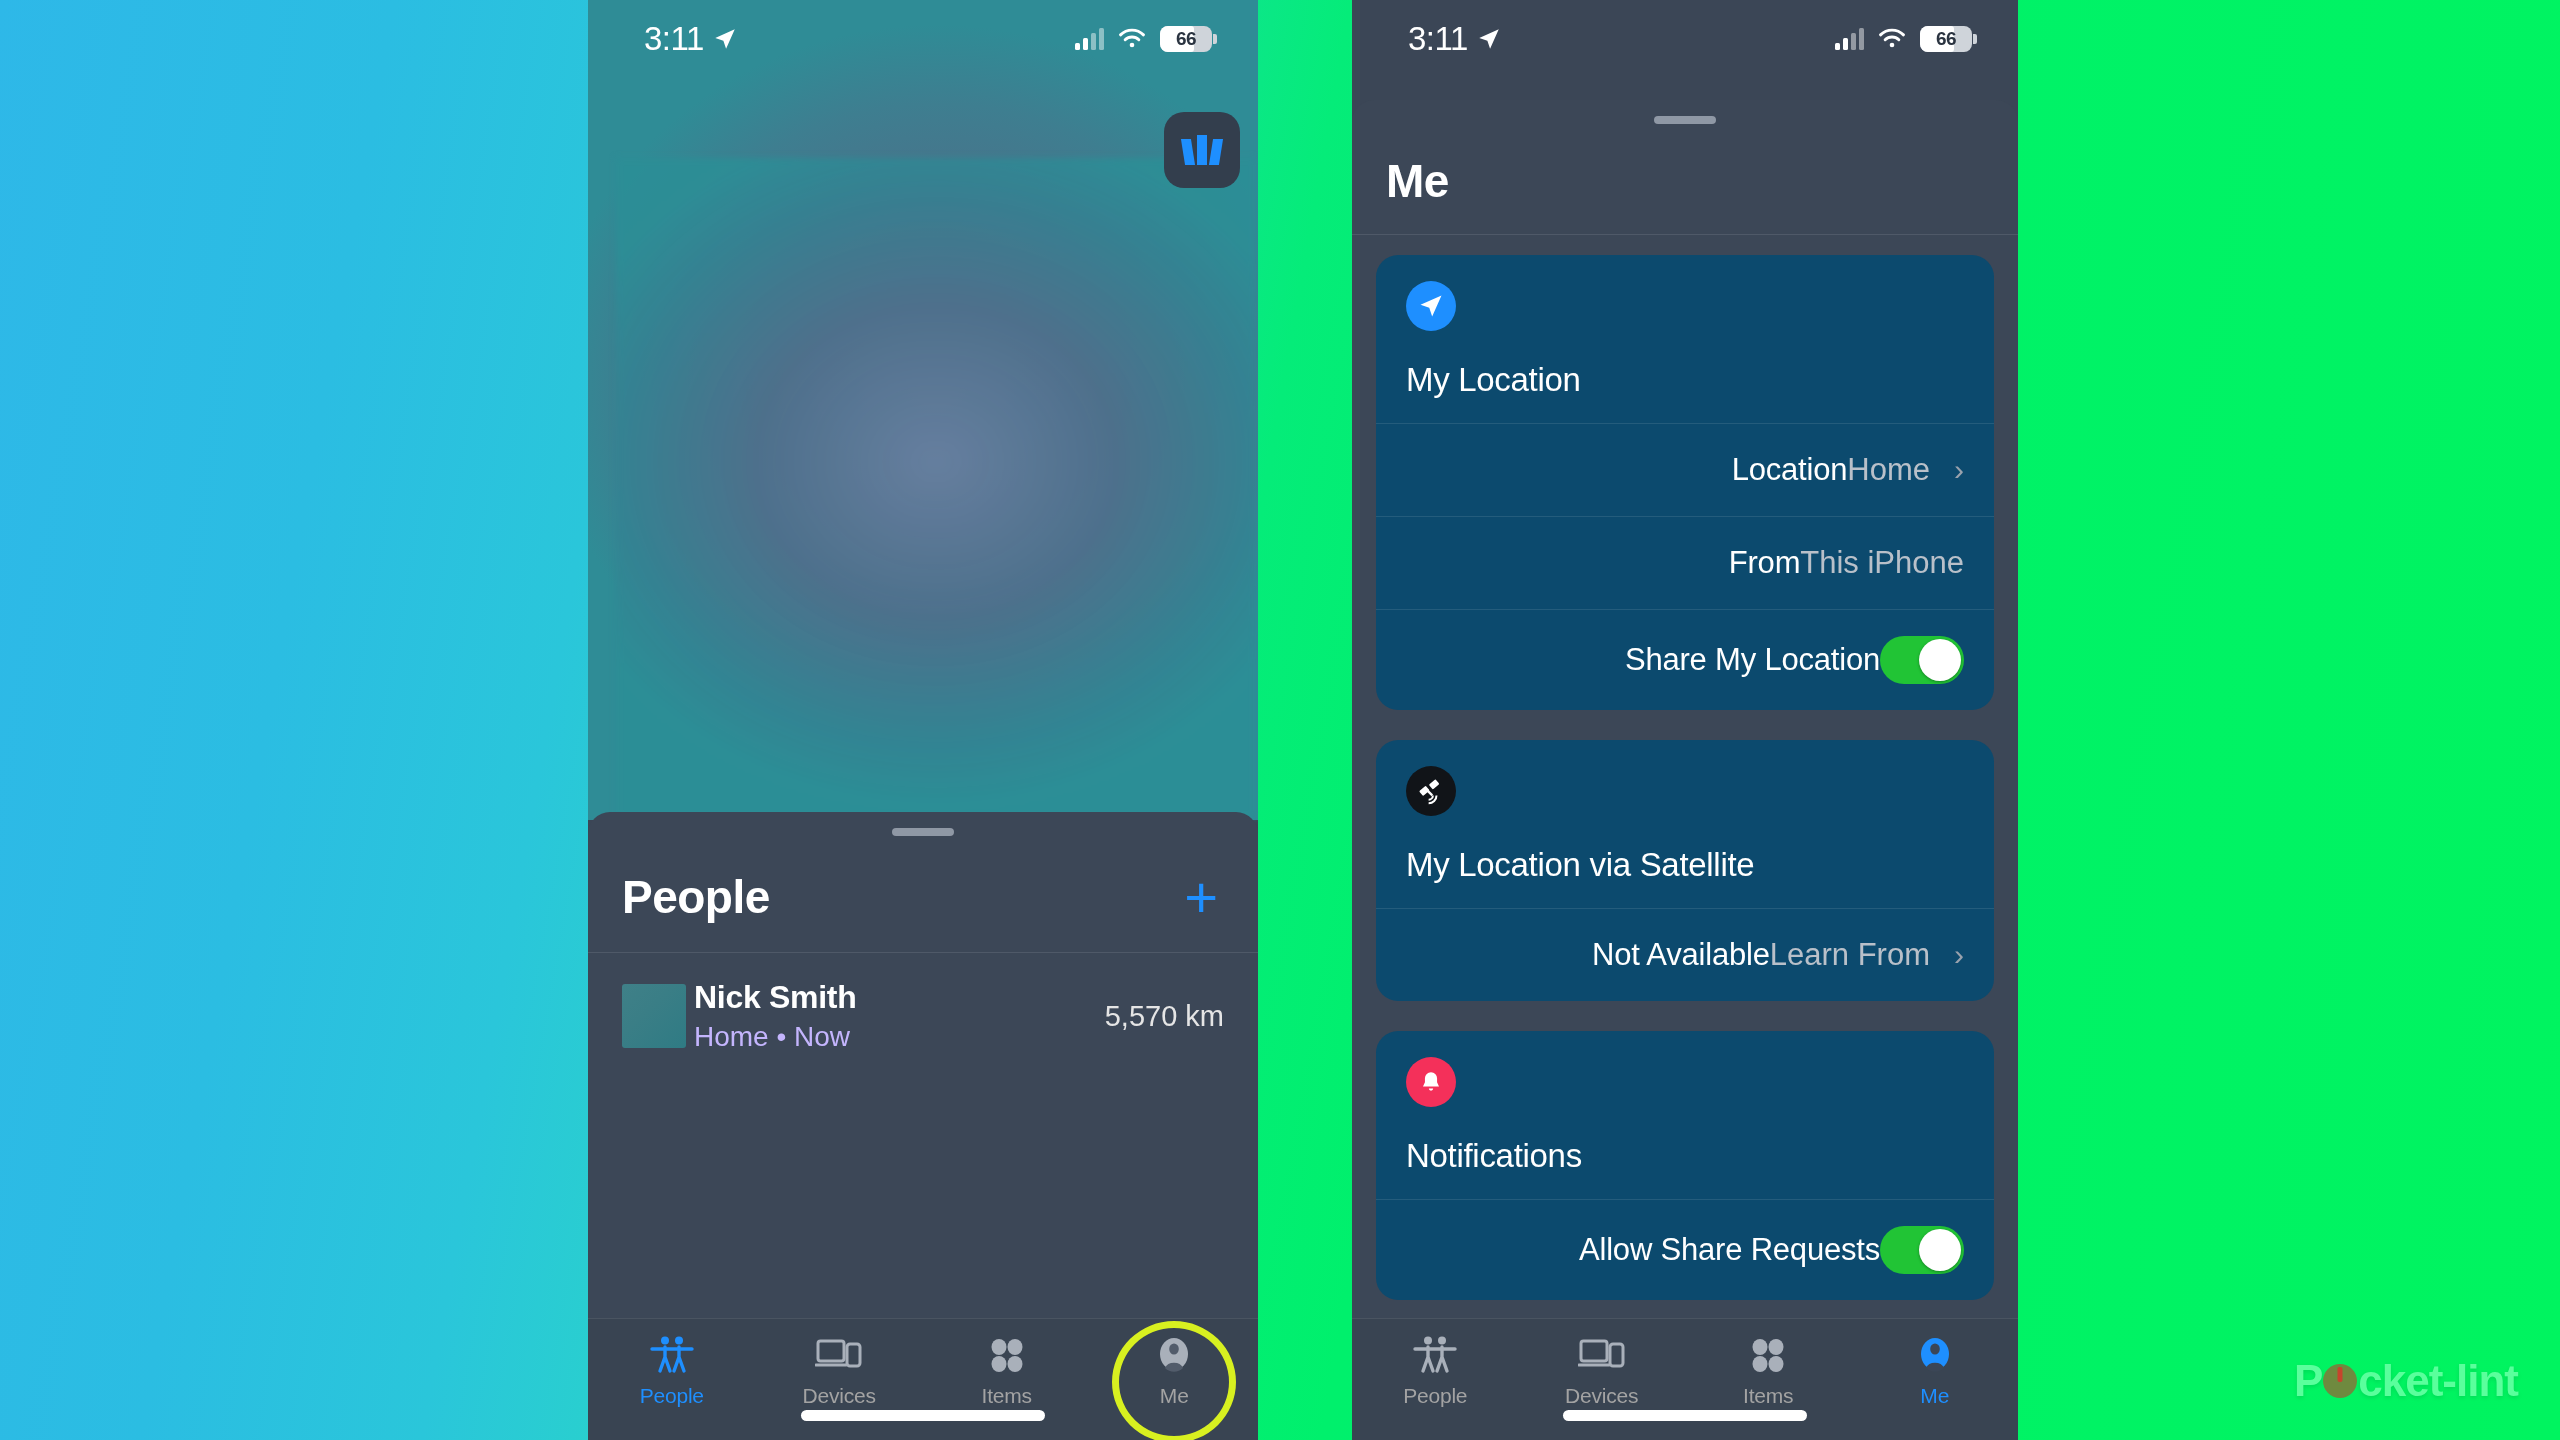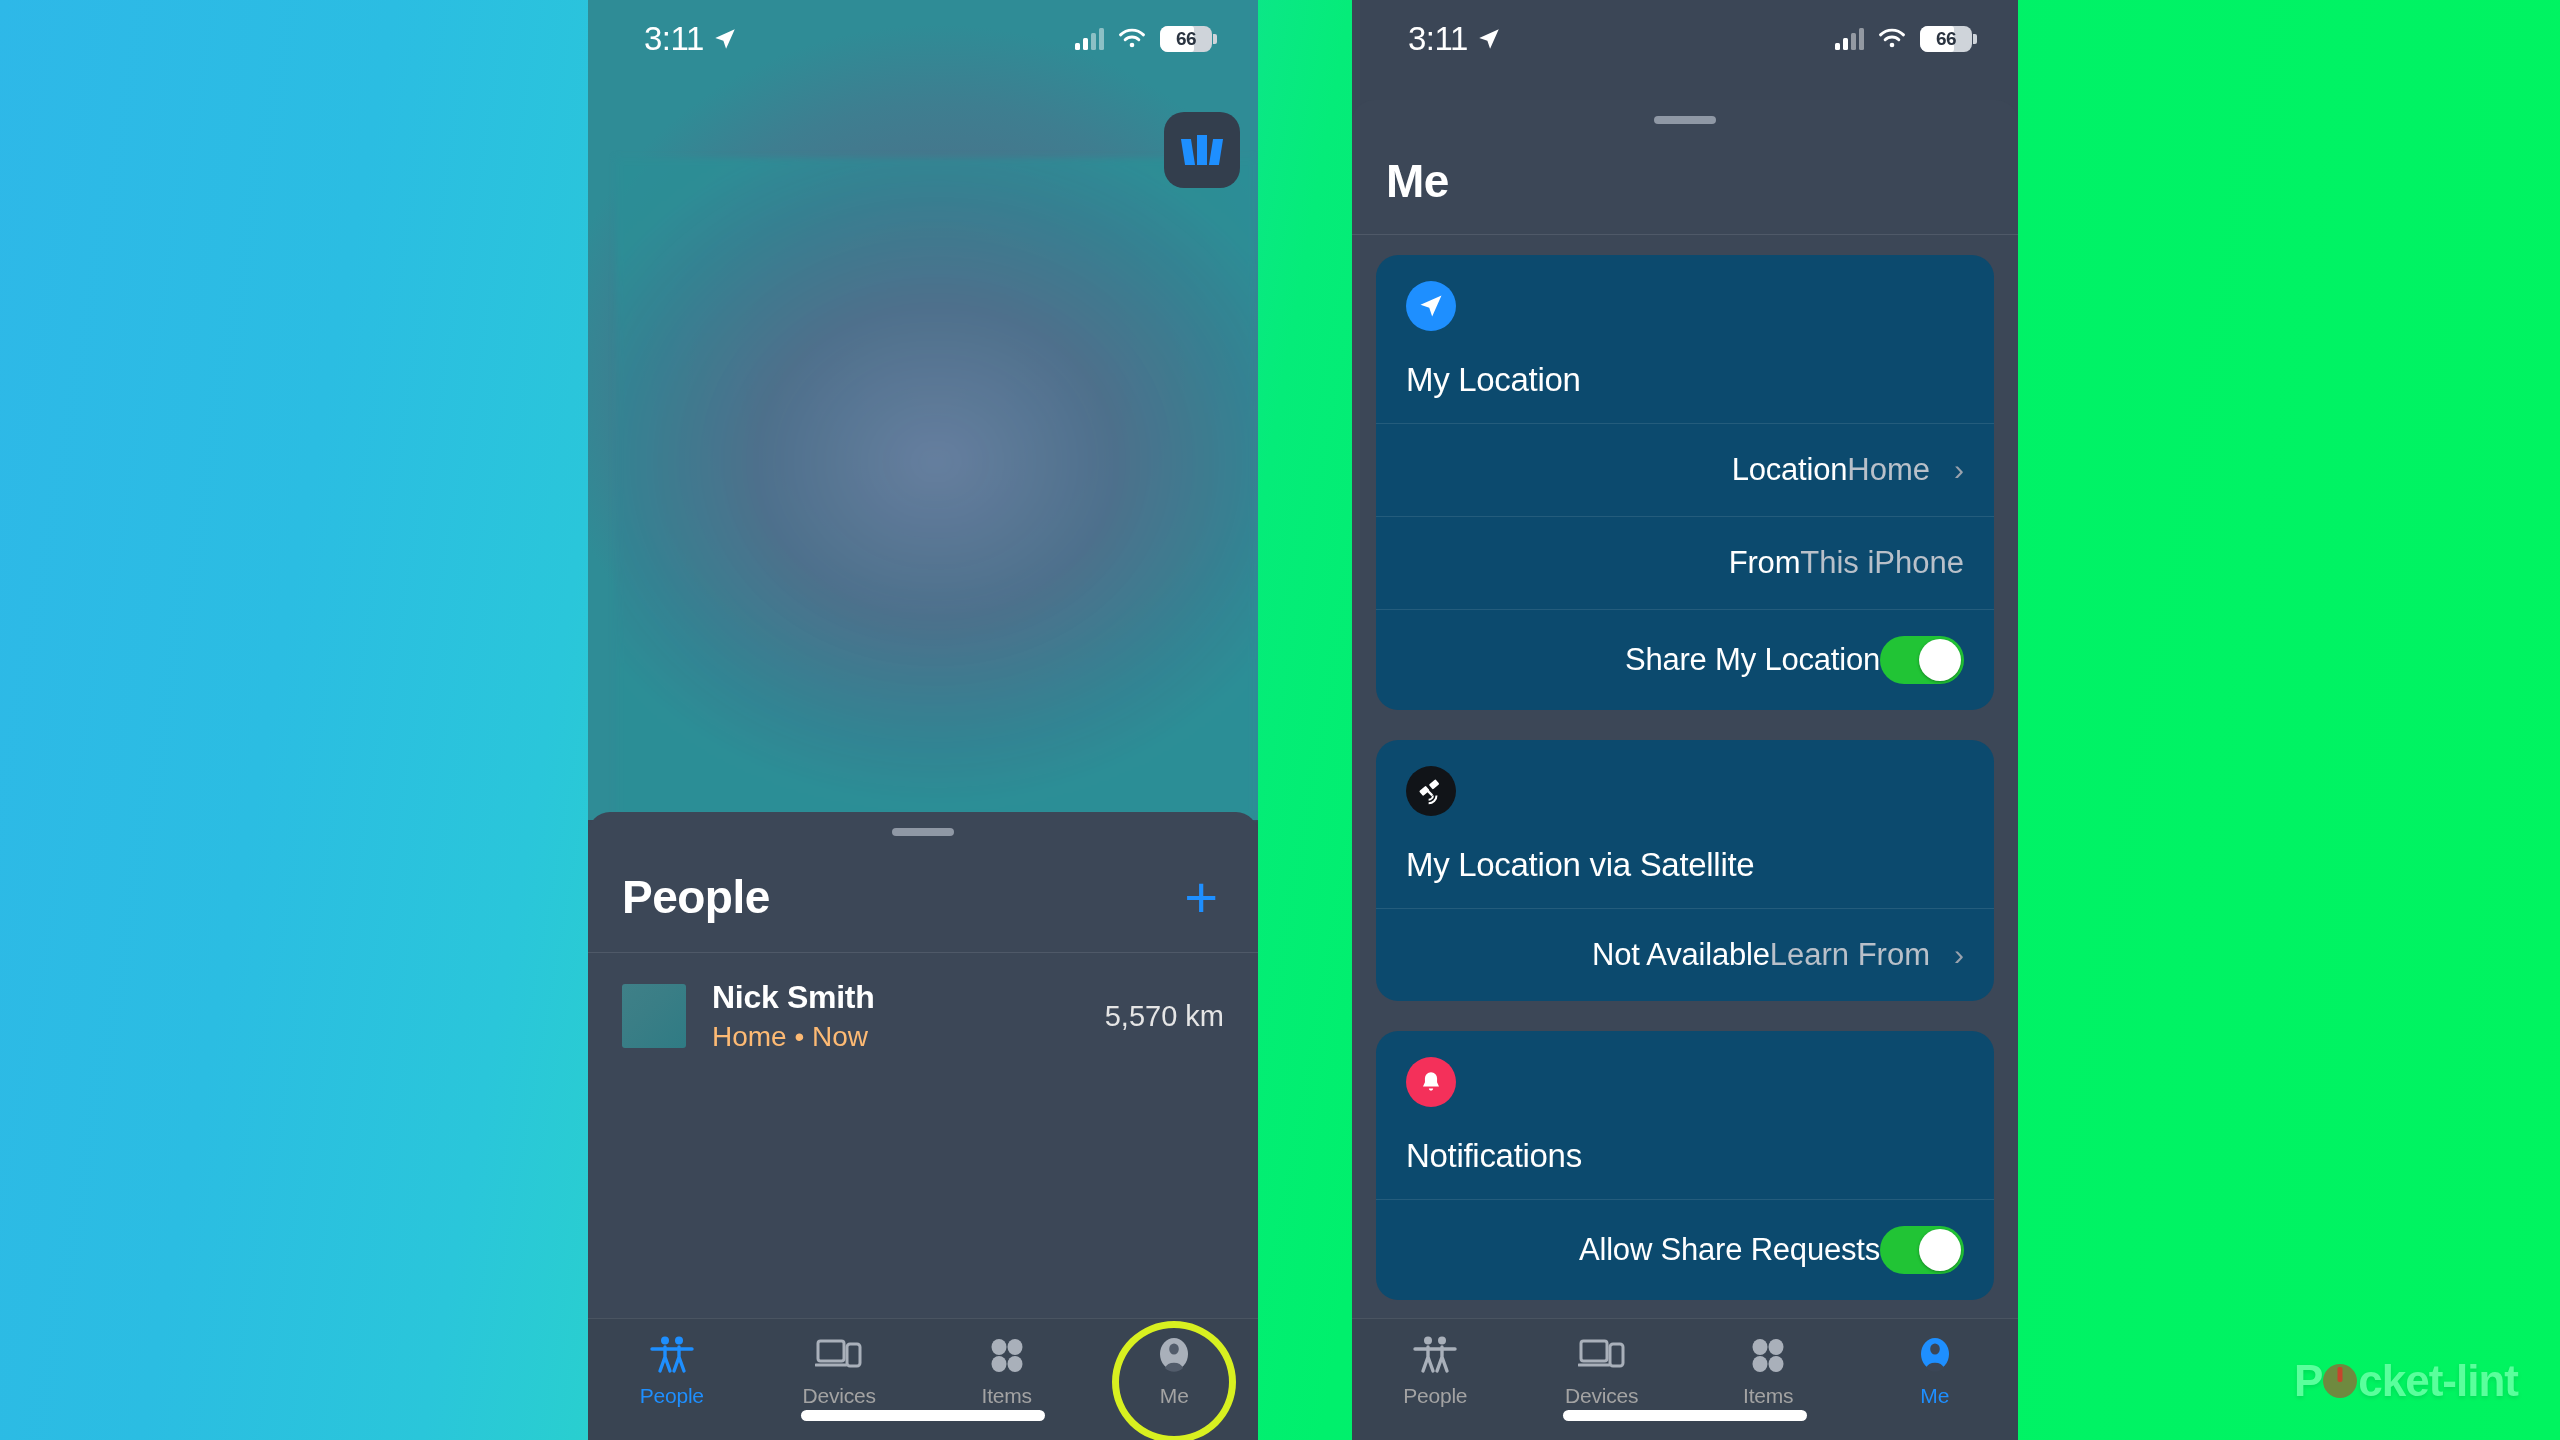--- a/index.html
+++ b/index.html
@@ -80,26 +80,26 @@
     margin:16px auto 0;
   }
   .sheet-header{
     display:flex; align-items:center; justify-content:space-between;
     padding:34px 34px 28px 34px;
   }
   .sheet-title{ font-size:46px; font-weight:bold; color:#fff; letter-spacing:-.5px; }
   .plus-btn{ font-size:58px; color:#1E8FFF; line-height:.7; font-weight:300; padding-right:6px;}
   .divider{ height:1px; background:rgba(255,255,255,.10); }
 
-  .person-row{ display:flex; align-items:center; gap:26px; padding:26px 34px; }
+  .person-row{ display:flex; align-items:center; gap:8px; padding:26px 34px; }
   .avatar{ width:64px; height:64px; border-radius:3px;
     background:linear-gradient(135deg,#3F8088,#3A7E86 40%,#2F7B84); flex:0 0 auto; }
   .person-text{ flex:1; min-width:0; }
   .person-name{ font-size:32px; color:#fff; font-weight:bold; letter-spacing:-.3px; }
-  .person-sub{ font-size:28px; color:#fdba74; margin-top:5px; }
+  .person-sub{ font-size:28px; color:#c4b5fd; margin-top:5px; }
   .person-dist{ font-size:29px; color:#e5e5e5;text-align:right; }
 
   
   .tabbar{
     position:absolute; left:0; right:0; bottom:0; height:122px;
     background:#394452; border-top:1px solid rgba(255,255,255,.09);
     display:flex; align-items:flex-start; padding-top:16px; z-index:40;
   }
   .tab{ flex:1; display:flex; flex-direction:column; align-items:center; gap:9px; position:relative; }
   .tab svg{ display:block; }

